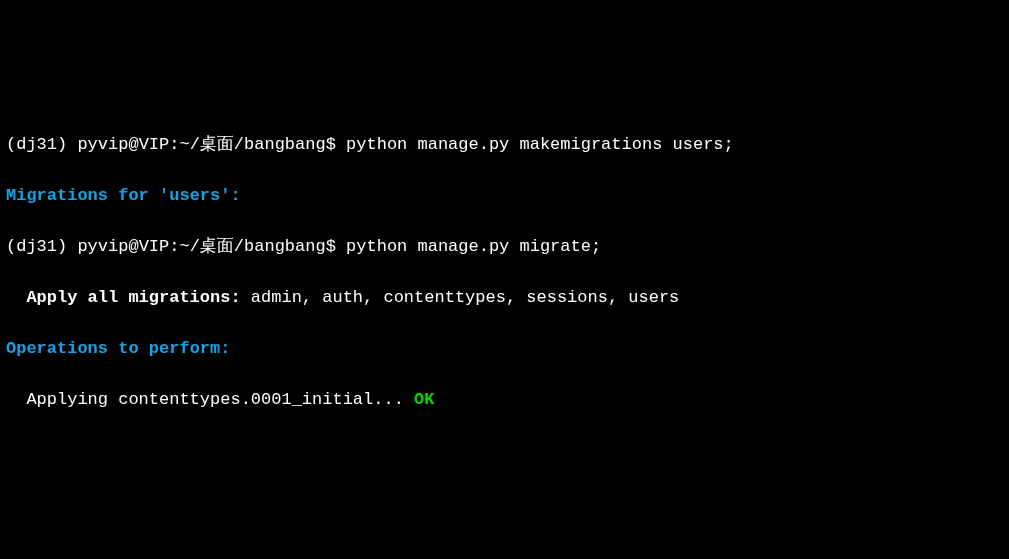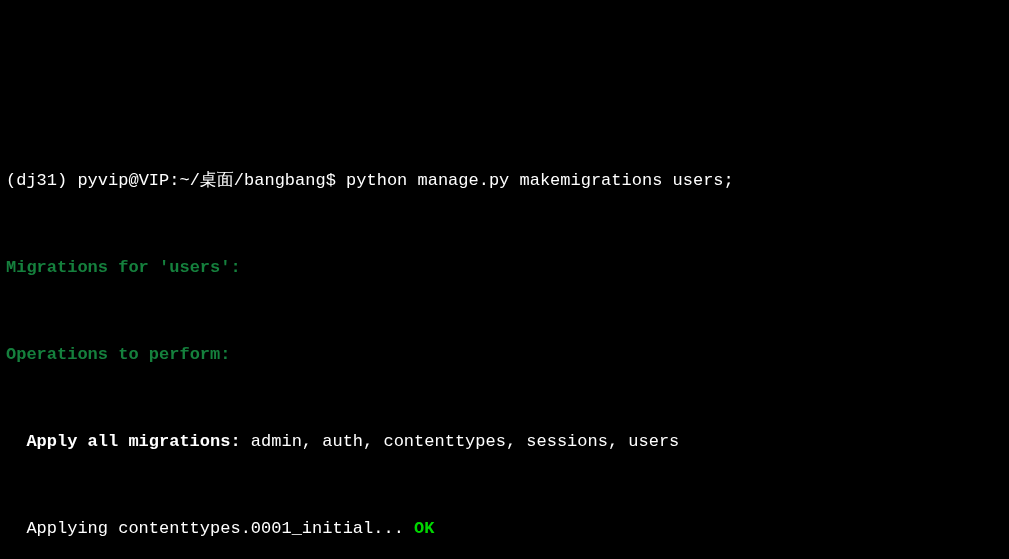--- a/index.html
+++ b/index.html
@@ -14,24 +14,23 @@
       font-size: 17px;
       line-height: 1.5;
       padding: 4px 6px;
       width: 1009px;
       height: 559px;
       overflow: hidden;
       white-space: pre;
     }
     .line {
       display: block;
-      margin-top: 36px;
     }
     .cyan {
-      color: #15803d;
+      color: #0ea5e9;
       font-weight: bold;
     }
     .green {
       color: #00d700;
       font-weight: bold;
     }
     .bold {
       font-weight: bold;
     }
     .indent1 {
@@ -39,20 +38,21 @@
     }
   </style>
 </head>
 <body>
 
 
 
 <div>
 <span class="line"><span>(dj31) </span><span>pyvip@VIP</span><span>:~/桌面/bangbang$ </span><span>python manage.py makemigrations users;</span></span>
 <span class="line cyan">Migrations for 'users':</span>
+<span class="line"><span>(dj31) </span><span>pyvip@VIP</span><span>:~/桌面/bangbang$ </span><span>python manage.py migrate;</span></span>
+<span class="line indent1"><span class="bold">Apply all migrations:</span><span> admin, auth, contenttypes, sessions, users</span></span>
 <span class="line cyan">Operations to perform:</span>
-<span class="line indent1"><span class="bold">Apply all migrations:</span><span> admin, auth, contenttypes, sessions, users</span></span>
 <div id="migration-list"><span class="line indent1"><span>Applying contenttypes.0001_initial... </span><span class="green">OK</span></span></div>
 
 </div>
 
 
 
 
 </body></html>

